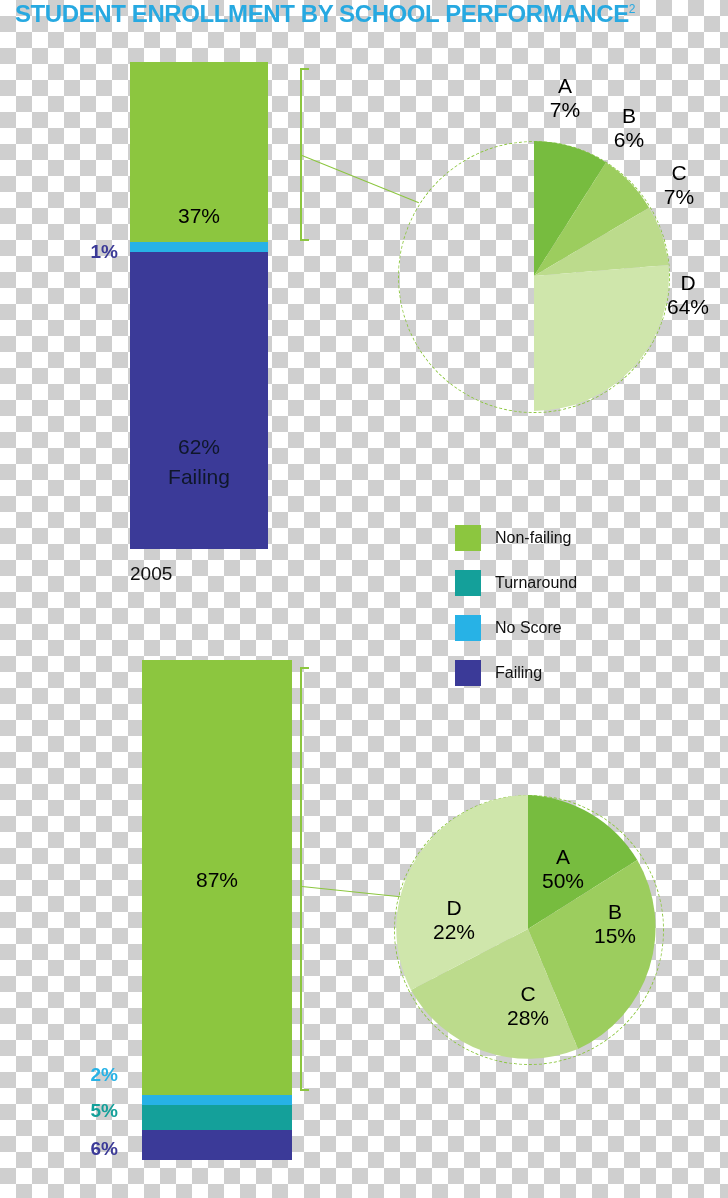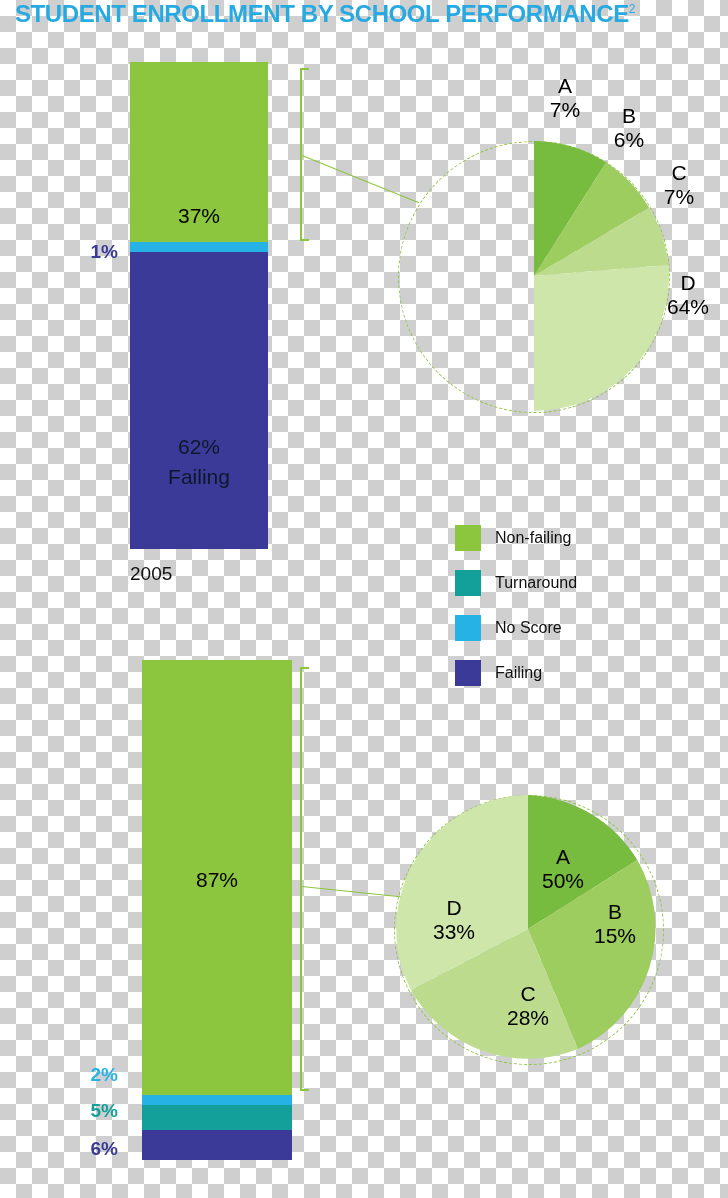--- a/index.html
+++ b/index.html
@@ -160,14 +160,14 @@
 <div class="pie-label" style="left:580px;top:900px;width:70px;">
   <span>B</span><br>
   <span>15%</span>
 </div>
 <div class="pie-label" style="left:493px;top:982px;width:70px;">
   <span>C</span><br>
   <span>28%</span>
 </div>
 <div class="pie-label" style="left:419px;top:896px;width:70px;">
   <span>D</span><br>
-  <span>33%</span>
+  <span>22%</span>
 </div>
 
 </body></html>

